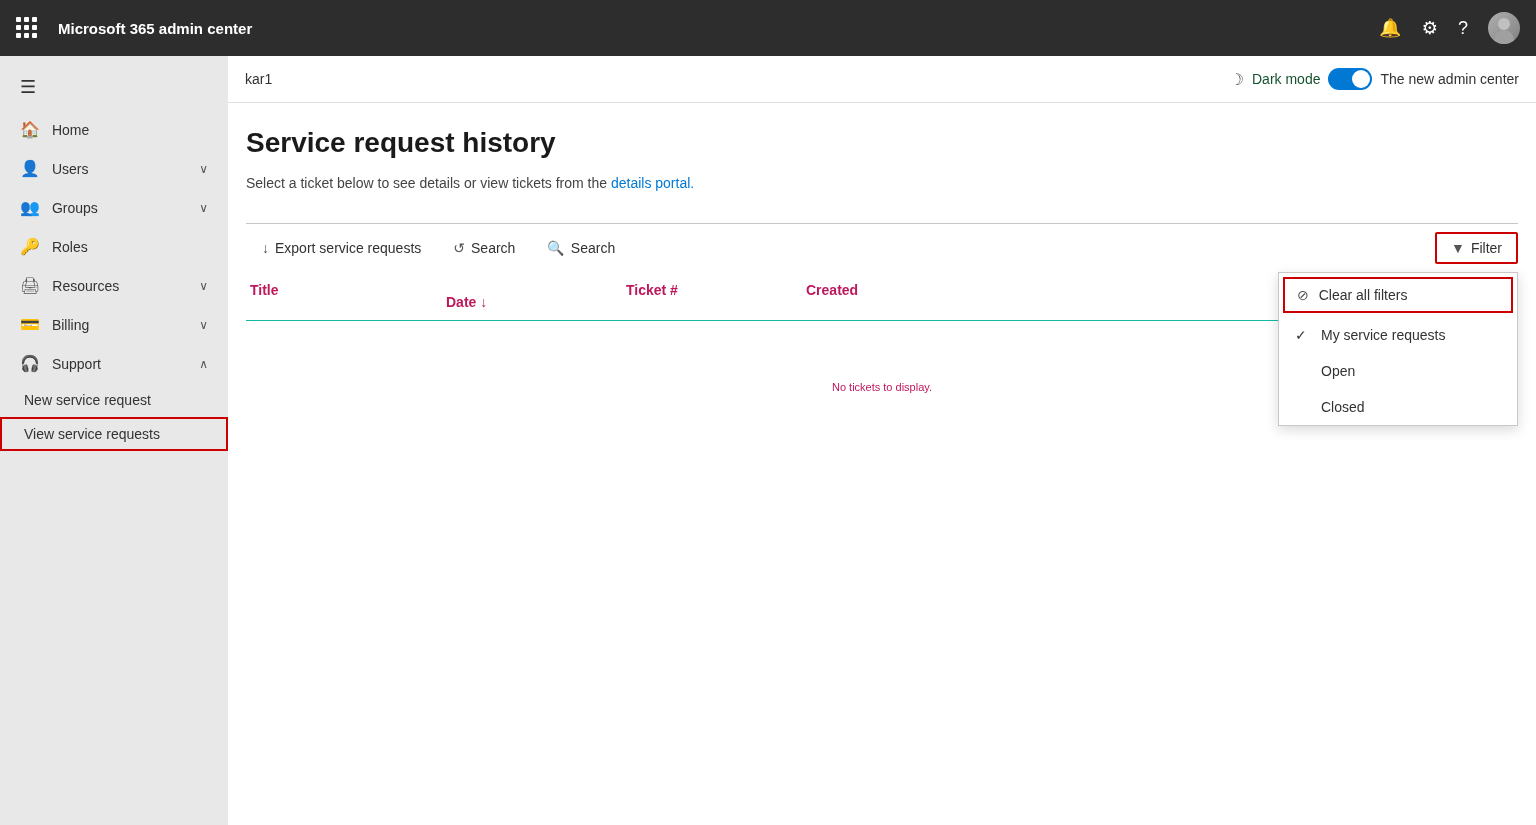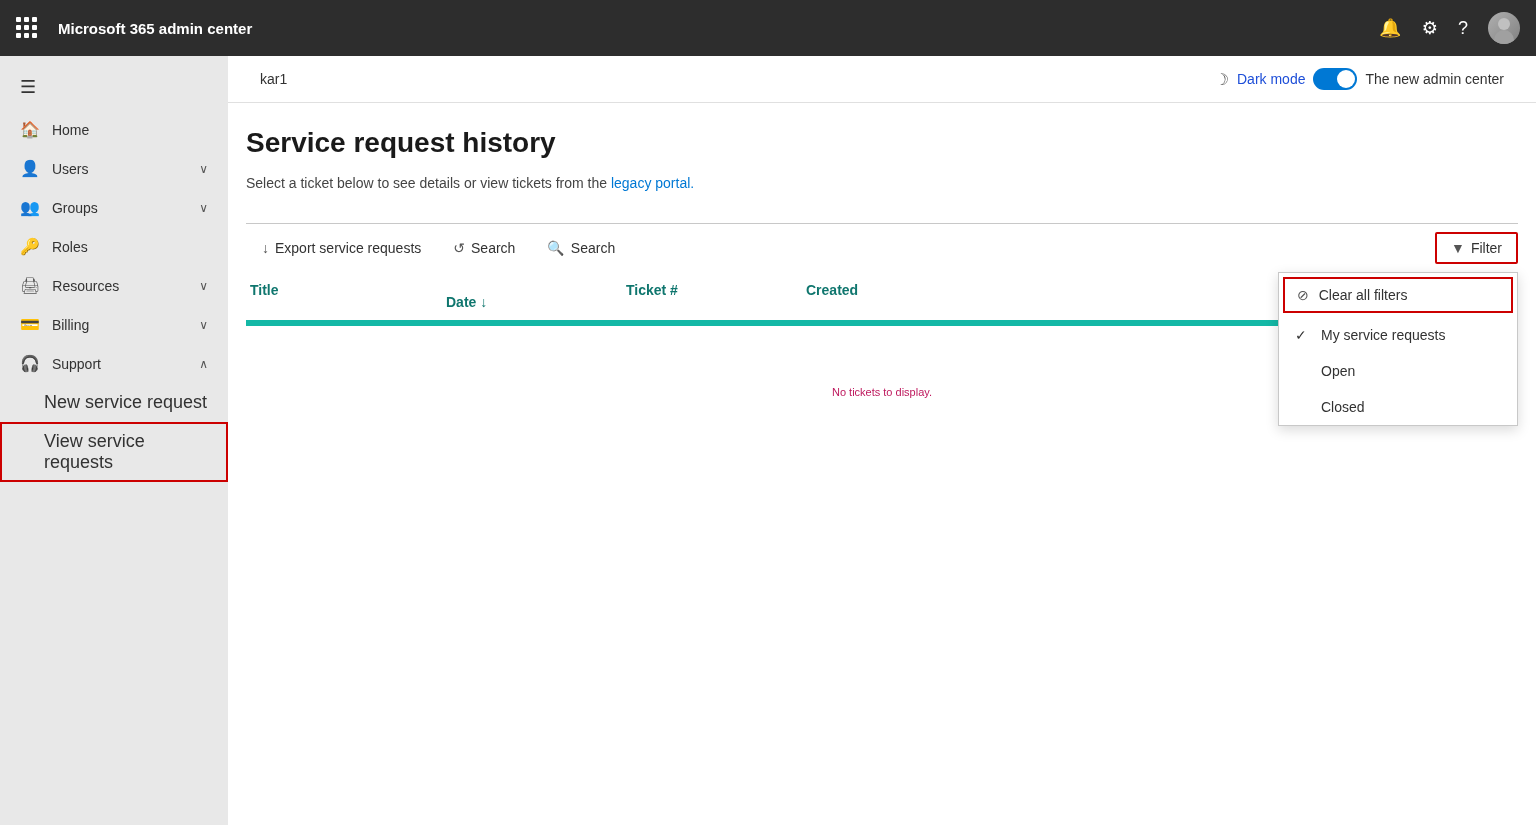--- a/index.html
+++ b/index.html
@@ -58,53 +58,53 @@
       font-size: 14px;
       gap: 12px;
       position: relative;
     }
     .sidebar-item-icon { font-size: 16px; color: #555; flex-shrink: 0; }
     .sidebar-item-label { flex: 1; }
     .sidebar-item-chevron { font-size: 12px; color: #555; }
     .sidebar-sub-item {
       display: flex;
       align-items: flex-start;
-      padding: 9px 20px 9px 44px;
-      cursor: pointer;
-      color: #323232;
-      font-size: 18px;
+      padding: 9px 20px 9px 24px;
+      cursor: pointer;
+      color: #323232;
+      font-size: 14px;
       position: relative;
     }
     .sidebar-sub-item.highlighted {
       outline: 2px solid #c00;
       outline-offset: -2px;
     }
 
     
     .content {
       flex: 1;
       background: white;
       overflow-y: auto;
       display: flex;
       flex-direction: column;
     }
 
     
     .content-header-bar {
       display: flex;
       align-items: center;
-      padding: 12px 32px;
+      padding: 12px 17px;
       border-bottom: 1px solid #e0e0e0;
       gap: 24px;
       justify-content: center;
     }
     .tenant-name { font-size: 14px; color: #323232; font-weight: 400; }
     .dark-mode-section { display: flex; align-items: center; gap: 8px; margin-left: auto; }
     .dark-mode-icon { font-size: 16px; color: #555; }
-    .dark-mode-label { font-size: 14px; color: #1d4ed8; }
+    .dark-mode-label { font-size: 14px; color: #14532d; }
     .toggle-switch {
       width: 44px;
       height: 22px;
       background: #0078d4;
       border-radius: 11px;
       position: relative;
       cursor: pointer;
       flex-shrink: 0;
     }
     .toggle-switch::after {
@@ -156,24 +156,24 @@
       color: #323232;
       font-weight: 500;
       padding: 6px 14px;
     }
 
     
     .table-container { margin-top: 0; }
     .table-header {
       display: flex;
       padding: 10px 0;
-      border-bottom: 6px solid #14b8a6;
+      border-bottom: 1px solid #14b8a6;
       font-size: 14px;
       font-weight: 600;
-      color: #0f766e;
+      color: #be185d;
     }
     .col-title { width: 200px; padding-left: 4px; }
     .col-date { width: 180px; display: flex; align-items: center; gap: 4px; margin-top: 12px; }
     .col-ticket { width: 180px; }
     .col-created { flex: 1; }
 
     .no-tickets {
       text-align: center;
       padding: 60px 0;
       font-size: 11px;
@@ -331,21 +331,21 @@
         <span class="dark-mode-icon">☽</span>
         <span class="dark-mode-label">Dark mode</span>
         <div class="toggle-switch"></div>
         <span class="new-admin-label">The new admin center</span>
       </div>
     </div>
 
     <div class="page-content">
       <h1 class="page-title">Service request history</h1>
       <p class="page-subtitle">
-        <span>Select a ticket below to see details or view tickets from the </span><a href="#">legacy portal.</a>
+        <span>Select a ticket below to see details or view tickets from the </span><a href="#">details portal.</a>
       </p>
 
       <div class="toolbar" style="position: relative;">
         <button class="toolbar-btn">
           <span class="toolbar-btn-icon">↓</span>
           <span>Export service requests</span>
         </button>
         <button class="toolbar-btn">
           <span class="toolbar-btn-icon">↺</span>
           <span>Search</span>

